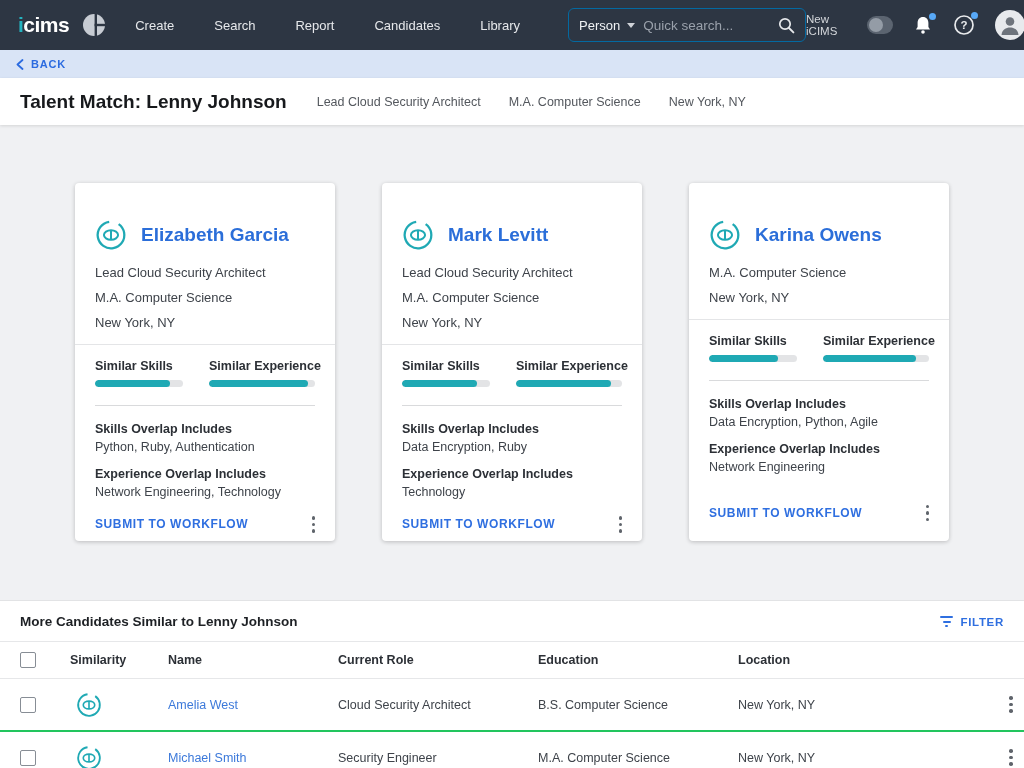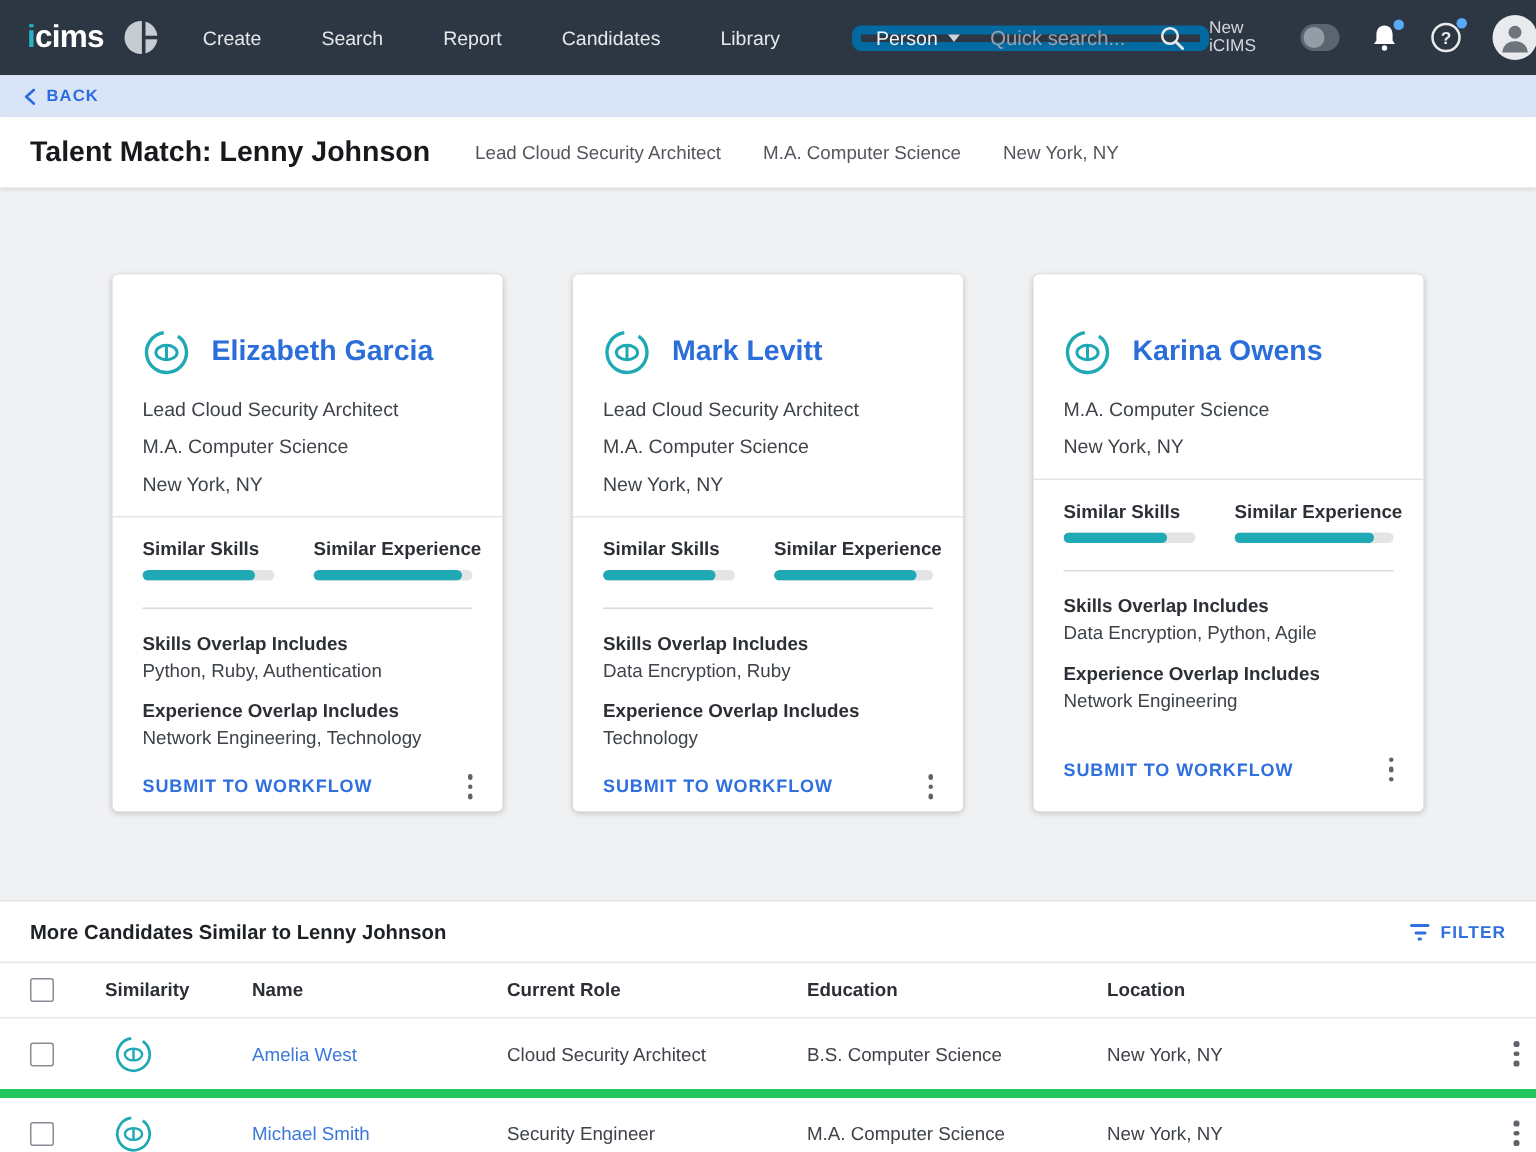--- a/index.html
+++ b/index.html
@@ -6,22 +6,22 @@
   html,body { width:1024px; height:768px; overflow:hidden; background:#f0f1f3;
     font-family:"Liberation Sans", sans-serif; }
 
   
   .topnav { height:50px; background:#2d3643; display:flex; align-items:center; padding:0 18px; gap:0; }
   .logo-wrap { display:flex; align-items:center; gap:12px; margin-right:28px; }
   .logo-text { color:#fff; font-size:21px; font-weight:bold; letter-spacing:-0.5px; position:relative; }
   .logo-text .tealdot { color:#24b3c0; }
   .nav-menu { display:flex; align-items:center; gap:40px;text-align:center; }
   .nav-item { color:#e6e8eb; font-size:13px; cursor:pointer; }
-  .nav-search { margin-left:48px; width:238px; height:17px; border:6px solid #0369a1; border-radius:6px;
-    display:flex; align-items:center; padding:0 10px; gap:20px; }
+  .nav-search { margin-left:48px; width:238px; height:34px; border:1px solid #0369a1; border-radius:6px;
+    display:flex; align-items:center; padding:0 10px; gap:8px; }
   .scope { color:#f0f2f4; font-size:13px; display:flex; align-items:center; gap:7px; cursor:pointer; }
   .caret { width:0; height:0; border-left:4.5px solid transparent; border-right:4.5px solid transparent; border-top:5px solid #cfd3d8; }
   .nav-search input { flex:1; min-width:0; background:transparent; border:none; outline:none;
     color:#e6e8eb; font-size:13.5px; font-family:"Liberation Sans",sans-serif; }
   .nav-search input::placeholder { color:#9aa1ab; }
   .nav-right { margin-left:auto; display:flex; align-items:center; gap:20px; }
   .new-icims { color:#d4d7db; font-size:11.5px; }
   .toggle { width:36px; height:18px; background:#5b6470; border-radius:9px; position:relative; cursor:pointer; }
   .toggle .knob { position:absolute; left:2px; top:2px; width:14px; height:14px; border-radius:50%; background:#949ca6; }
   .icon-btn { position:relative; cursor:pointer; display:flex; align-items:center; }
@@ -68,21 +68,21 @@
   .ts-head { display:flex; align-items:center; justify-content:space-between; padding:13px 20px 12px 20px; }
   .ts-title { font-size:13.5px; font-weight:bold; color:#1d2averse024; color:#1d2024; }
   .filter-btn { display:flex; align-items:center; gap:7px; color:#2f6fe0; font-size:11.5px; font-weight:bold;
     letter-spacing:0.7px; cursor:pointer; }
   .filter-icon { display:flex; flex-direction:column; gap:2.5px; align-items:center; }
   .filter-icon i { height:2px; background:#2f6fe0; border-radius:1px; display:block; }
   .filter-icon i:nth-child(1){ width:13px; } .filter-icon i:nth-child(2){ width:8px; } .filter-icon i:nth-child(3){ width:3px; }
   .t-grid { display:grid; grid-template-columns:50px 98px 170px 200px 200px 210px 1fr; align-items:center; padding-left:20px; }
   .t-header { border-top:1px solid #e6e7e9; border-bottom:1px solid #e6e7e9; height:38px; }
   .t-header span { font-size:12.5px; font-weight:bold; color:#2c3036; }
-  .t-row { height:53px; border-bottom:6px solid #22c55e; }
+  .t-row { height:53px; border-bottom:2px solid #22c55e; }
   .t-row .cell { font-size:12.5px; color:#3e434a; }
   .t-row .name-link { color:#3c79da; cursor:pointer; }
   .cbx { width:16px; height:16px; border:1.6px solid #878d95; border-radius:2px; background:#fff; cursor:pointer;
     appearance:none; -webkit-appearance:none; }
   .row-kebab { justify-self:start; margin-left:55px; }
 </style>
 </head>
 <body>
 
 <header class="topnav">

